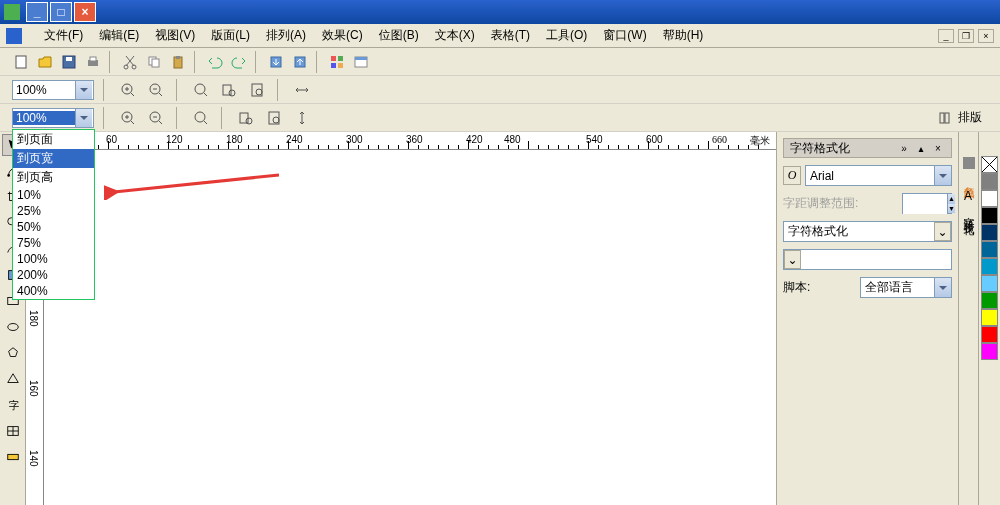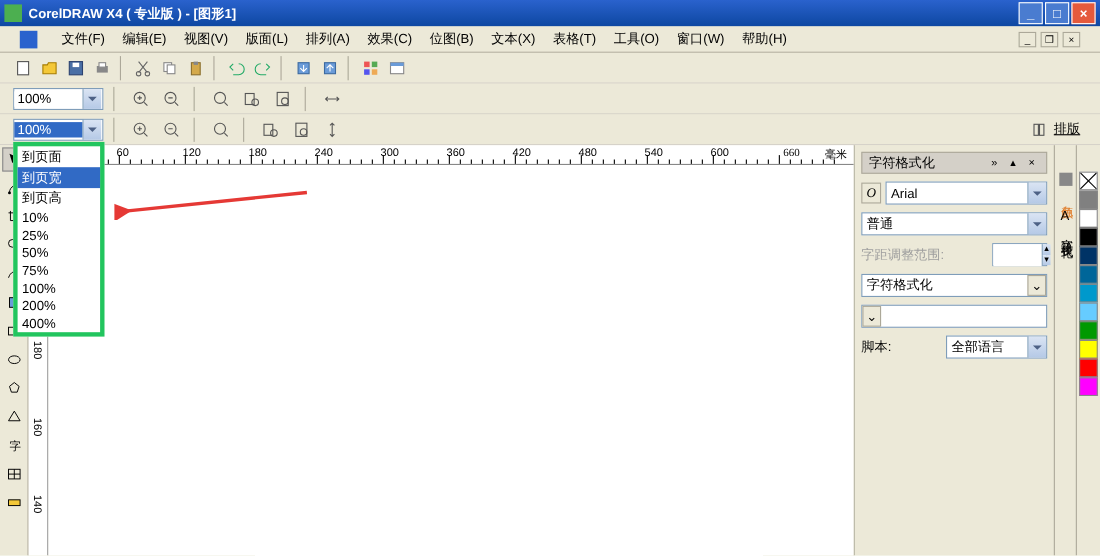--- a/index.html
+++ b/index.html
@@ -3,39 +3,39 @@
 <meta charset="utf-8">
 <style>
 *{margin:0;padding:0;box-sizing:border-box;font-family:"Microsoft YaHei",SimSun,Arial,sans-serif;font-size:12px;}
 body{background:#ece9d8;overflow:hidden;width:1000px;height:505px;}
 .titlebar{height:24px;background:linear-gradient(#2a62cd,#0d47a1);display:flex;align-items:center;padding:0 4px;color:#fff;font-weight:bold;}
 .titlebar-icon{width:16px;height:16px;background:#4caf50;margin-right:6px;}
 .titlebar-text{flex:1;}
 .winbtns{display:flex;gap:2px;}
 .winbtn{width:22px;height:20px;background:#4a7cd0;border:1px solid #fff;display:flex;align-items:center;justify-content:center;color:#fff;font-weight:bold;}
 .winbtn.close{background:#e55a3c;}
-.menubar{height:24px;background:#ece9d8;display:flex;align-items:center;padding:2px 18px;border-bottom:1px solid #aca899;}
+.menubar{height:24px;background:#ece9d8;display:flex;align-items:center;padding:2px 6px;border-bottom:1px solid #aca899;}
 .app-icon{width:16px;height:16px;background:#2a62cd;margin-right:14px;}
 .menu-item{padding:2px 8px;cursor:default;}
 .mdi-btns{margin-left:auto;display:flex;gap:4px;}
 .mdi-btn{width:16px;height:14px;border:1px solid #aca899;background:#ece9d8;font-size:9px;display:flex;align-items:center;justify-content:center;}
 .toolbar{height:28px;background:#ece9d8;display:flex;align-items:center;padding:2px 10px;border-bottom:1px solid #d4d0c8;gap:2px;}
 .tbtn{width:22px;height:22px;display:flex;align-items:center;justify-content:center;}
 .tbtn svg{width:16px;height:16px;}
 .tsep{width:5px;height:22px;border-left:1px solid #aca899;margin:0 3px;}
 .zoom-row{height:28px;background:#ece9d8;display:flex;align-items:center;padding:2px 12px;border-bottom:1px solid #d4d0c8;gap:6px;}
 .zoom-combo{width:82px;height:20px;border:1px solid #7f9db9;background:#fff;display:flex;align-items:center;position:relative;}
 .zoom-combo input{border:none;width:62px;padding:0 3px;font-size:12px;outline:none;}
 .zoom-combo.sel input{background:#316ac5;color:#fff;}
 .combo-arrow{width:17px;height:18px;background:linear-gradient(#dae4f3,#b5c9e6);border-left:1px solid #7f9db9;display:flex;align-items:center;justify-content:center;}
 .combo-arrow::after{content:"";border-left:4px solid transparent;border-right:4px solid transparent;border-top:4px solid #4d6185;}
-.dropdown{position:absolute;top:20px;left:-1px;width:83px;background:#fff;border:4px solid #22c55e;z-index:100;}
+.dropdown{position:absolute;top:20px;left:-1px;width:83px;background:#fff;border:1px solid #22c55e;z-index:100;}
 .dropdown-item{padding:1px 4px;font-size:12px;cursor:default;}
 .dropdown-item.highlighted{background:#316ac5;color:#fff;}
-.typeset-btn{margin-left:auto;display:flex;align-items:center;gap:4px;padding:2px 6px;text-decoration:underline;}
+.typeset-btn{margin-left:auto;display:flex;align-items:center;gap:4px;padding:2px 6px;}
 .main{display:flex;height:calc(505px - 24px - 24px - 28px - 28px - 28px);}
 .toolbox{width:26px;background:#ece9d8;border-right:1px solid #aca899;display:flex;flex-direction:column;align-items:center;padding-top:2px;gap:4px;}
 .tool{width:22px;height:22px;display:flex;align-items:center;justify-content:center;}
 .tool.active{background:#d4d0c8;border:1px solid #888;}
 .vruler{width:18px;background:#fff;border-right:1px solid #888;position:relative;}
 .canvas-area{flex:1;background:#fff;position:relative;overflow:hidden;}
 .hruler{height:18px;background:#fff;border-bottom:1px solid #888;display:flex;align-items:flex-end;position:relative;overflow:hidden;}
 .hruler-tick{position:absolute;font-size:10px;top:2px;}
 .hruler-end{position:absolute;right:6px;top:2px;font-size:10px;}
 .arrow-annot{position:absolute;top:20px;left:60px;width:180px;height:30px;pointer-events:none;}
@@ -62,21 +62,20 @@
 .vert-label{writing-mode:vertical-rl;font-size:11px;margin:6px 0;letter-spacing:2px;}
 .docker-tabs{width:20px;background:#ece9d8;border-left:1px solid #aca899;display:flex;flex-direction:column;align-items:center;padding-top:24px;}
 .ruler-corner{height:18px;background:#ece9d8;border-right:1px solid #888;border-bottom:1px solid #888;}
 .field.disabled span{color:#9e9e9e;}
 </style>
 </head>
 <body>
 
 <div class="titlebar">
   <div class="titlebar-icon"></div>
-  <div class="titlebar-text">CorelDRAW X4 ( 专业版 ) - [图形1]</div>
   <div class="winbtns">
     <div class="winbtn">_</div>
     <div class="winbtn">□</div>
     <div class="winbtn close">×</div>
   </div>
 </div>
 
 <div class="menubar">
   <div class="app-icon"></div>
   <div id="menu-items" style="display: flex;">
@@ -430,21 +429,21 @@
         <div style="position: absolute; left: 404px; bottom: 0px; border-left: 1px solid rgb(0, 0, 0); height: 4px;"></div>
         <div style="position: absolute; left: 414px; bottom: 0px; border-left: 1px solid rgb(0, 0, 0); height: 4px;"></div>
         <div style="position: absolute; left: 424px; bottom: 0px; border-left: 1px solid rgb(0, 0, 0); height: 8px;"></div>
         <div class="hruler-tick" style="left: 422px;">420</div>
         <div style="position: absolute; left: 434px; bottom: 0px; border-left: 1px solid rgb(0, 0, 0); height: 4px;"></div>
         <div style="position: absolute; left: 444px; bottom: 0px; border-left: 1px solid rgb(0, 0, 0); height: 4px;"></div>
         <div style="position: absolute; left: 454px; bottom: 0px; border-left: 1px solid rgb(0, 0, 0); height: 4px;"></div>
         <div style="position: absolute; left: 464px; bottom: 0px; border-left: 1px solid rgb(0, 0, 0); height: 4px;"></div>
         <div style="position: absolute; left: 474px; bottom: 0px; border-left: 1px solid rgb(0, 0, 0); height: 4px;"></div>
         <div style="position: absolute; left: 484px; bottom: 0px; border-left: 1px solid rgb(0, 0, 0); height: 8px;"></div>
-        <div class="hruler-tick" style="left: 482px;">480</div>
+        <div class="hruler-tick" style="left: 460px;">480</div>
         <div style="position: absolute; left: 494px; bottom: 0px; border-left: 1px solid rgb(0, 0, 0); height: 4px;"></div>
         <div style="position: absolute; left: 504px; bottom: 0px; border-left: 1px solid rgb(0, 0, 0); height: 4px;"></div>
         <div style="position: absolute; left: 514px; bottom: 0px; border-left: 1px solid rgb(0, 0, 0); height: 4px;"></div>
         <div style="position: absolute; left: 524px; bottom: 0px; border-left: 1px solid rgb(0, 0, 0); height: 4px;"></div>
         <div style="position: absolute; left: 534px; bottom: 0px; border-left: 1px solid rgb(0, 0, 0); height: 4px;"></div>
         <div style="position: absolute; left: 544px; bottom: 0px; border-left: 1px solid rgb(0, 0, 0); height: 8px;"></div>
         <div class="hruler-tick" style="left: 542px;">540</div>
         <div style="position: absolute; left: 554px; bottom: 0px; border-left: 1px solid rgb(0, 0, 0); height: 4px;"></div>
         <div style="position: absolute; left: 564px; bottom: 0px; border-left: 1px solid rgb(0, 0, 0); height: 4px;"></div>
         <div style="position: absolute; left: 574px; bottom: 0px; border-left: 1px solid rgb(0, 0, 0); height: 4px;"></div>
@@ -489,26 +488,20 @@
       </div>
 
       <div class="field">
         <div style="width:18px;height:19px;border:1px solid #aca899;display:flex;align-items:center;justify-content:center;font-style:italic;font-family:serif;">O</div>
         <div class="f-select">
             <span>Arial</span>
             <div class="f-arrow"></div>
           </div>
       </div>
 
-      <div class="field">
-        <div class="f-select">
-            <span>普通</span>
-            <div class="f-arrow"></div>
-          </div>
-      </div>
 
 
       <div class="field disabled">
         <span>字距调整范围:</span>
         <div style="flex:1"></div>
         <div class="spinner" style="width:50px;">
             <input disabled="" style="">
             <div class="spin-btns">
               <div>▲</div>
               <div>▼</div>

